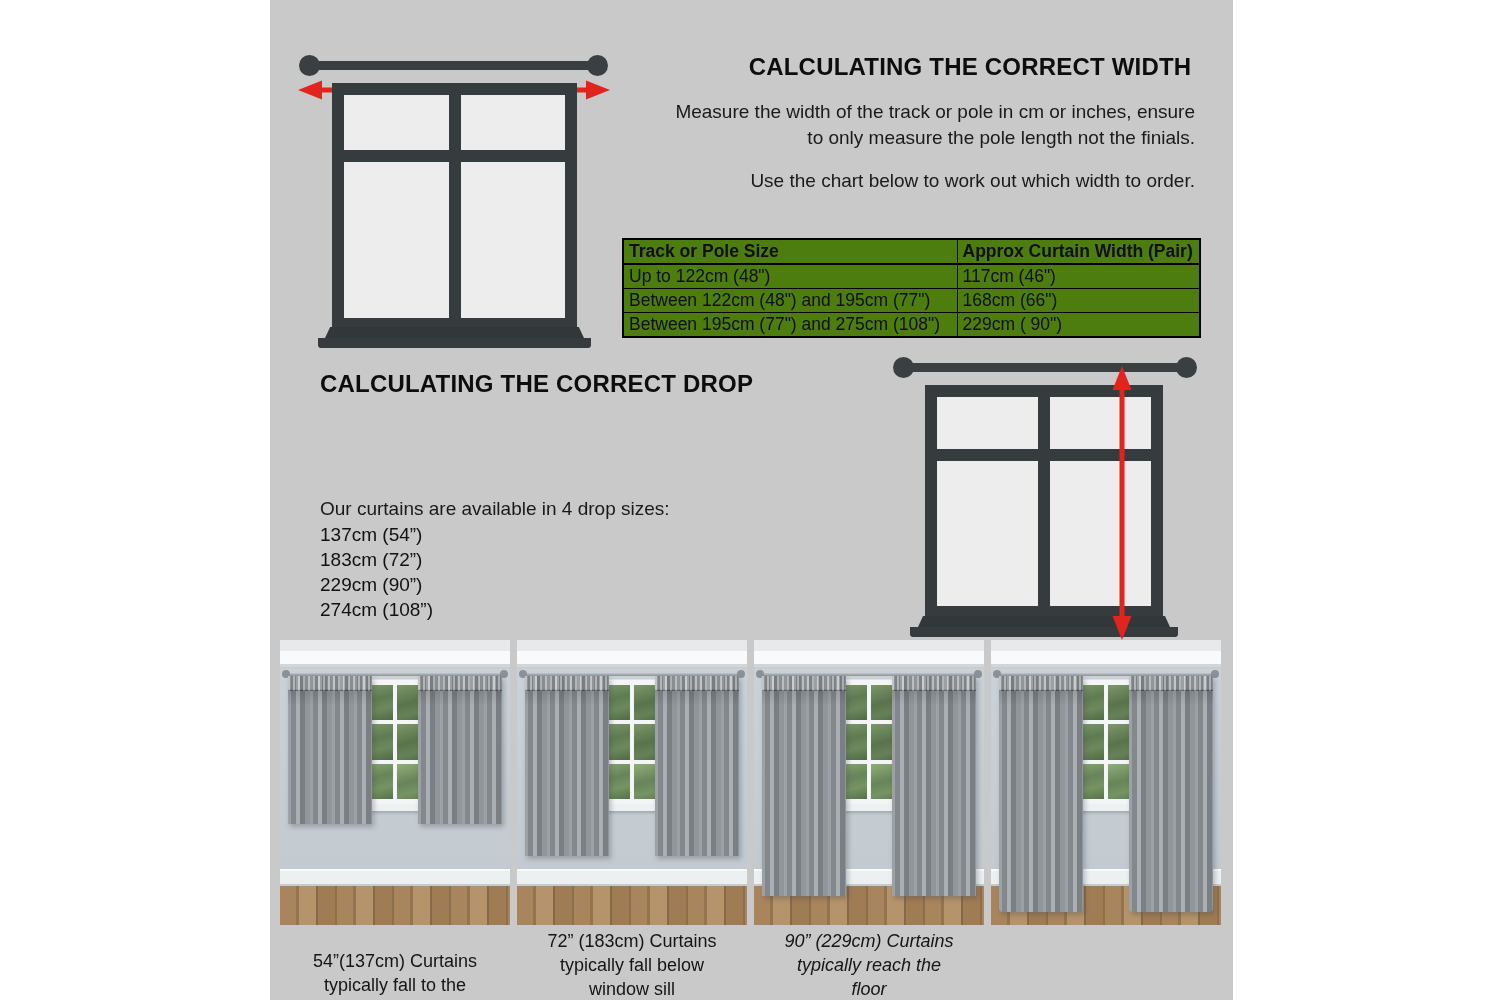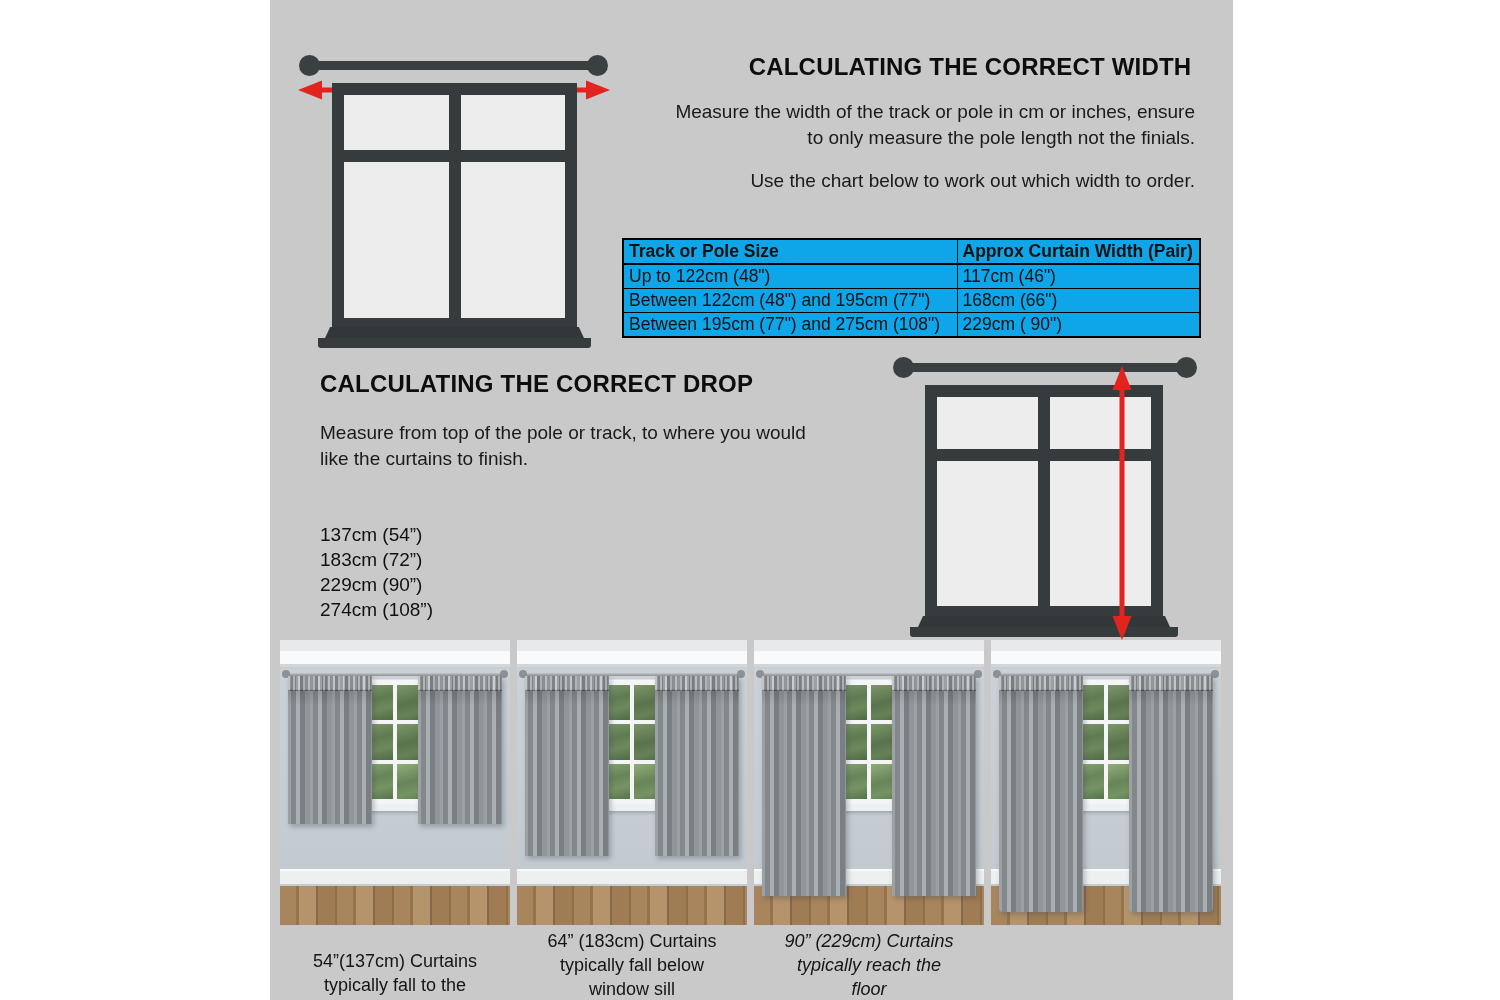--- a/index.html
+++ b/index.html
@@ -16,21 +16,21 @@
   #width-head  { left:460px; top:53px;  width:480px; text-align:center; }
   #width-para  { left:335px; top:99px;  width:590px; text-align:right; }
   #width-note  { left:335px; top:168px; width:590px; text-align:right; }
   #drop-head   { left:50px;  top:370px; }
   #drop-para   { left:50px;  top:420px; width:560px; }
   #drop-intro  { left:50px;  top:496px; }
   #drop-sizes  { left:50px;  top:522px; }
   #drop-sizes .size-line { font-size:19px; line-height:25px; }
 
   
-  .size-table { position:absolute; left:352px; top:238px; border-collapse:collapse; background:#0ea5e9;
+  .size-table { position:absolute; left:352px; top:238px; border-collapse:collapse; background:#4d7c0f;
                 font-size:17.5px; table-layout:fixed; }
   .size-table th, .size-table td { border:1px solid #000; padding:1px 5px; height:23px;
                 text-align:left; white-space:nowrap; overflow:hidden; }
   .size-table { border:2px solid #000; }
   .size-table th { font-weight:bold; border-bottom:2px solid #000; }
   .size-table .c1 { width:334px; }
   .size-table .c2 { width:243px; }
 
   
   .illus { position:absolute; }
@@ -146,22 +146,21 @@
           <td class="c2">168cm (66")</td>
         </tr>
         <tr>
           <td class="c1">Between 195cm (77") and 275cm (108")</td>
           <td class="c2">229cm ( 90")</td>
         </tr>
       </tbody>
     </table>
 
     <div class="abs h1" id="drop-head">CALCULATING THE CORRECT DROP</div>
-    <div class="abs body-text pre" id="drop-para">Measure from top of the pole or track, to where you would
-like the curtains to finish.</div>
+    <div class="abs body-text" id="drop-intro">Our curtains are available in 4 drop sizes:</div>
     <div class="abs" id="drop-sizes">
       <div class="size-line">137cm (54”)</div>
       <div class="size-line">183cm (72”)</div>
       <div class="size-line">229cm (90”)</div>
       <div class="size-line">274cm (108”)</div>
     </div>
 
     <div class="illus" id="illus2">
       <span class="finial fl"></span>
       <span class="finial fr"></span>
@@ -249,21 +248,21 @@
       <div class="ph-floor"></div>
       <div class="ph-cornice"></div>
       <div class="ph-pole"></div>
       <div class="curtain cl"></div>
       <div class="curtain cr"></div>
     </div>
 
     <div class="caption k1">54”(137cm) Curtains
 typically fall to the
 window sill</div>
-    <div class="caption k2">64” (183cm) Curtains
+    <div class="caption k2">72” (183cm) Curtains
 typically fall below
 window sill</div>
     <div class="caption k3">90” (229cm) Curtains
 typically reach the
 floor</div>
 
   </div>
 </div>
 
 </body></html>

